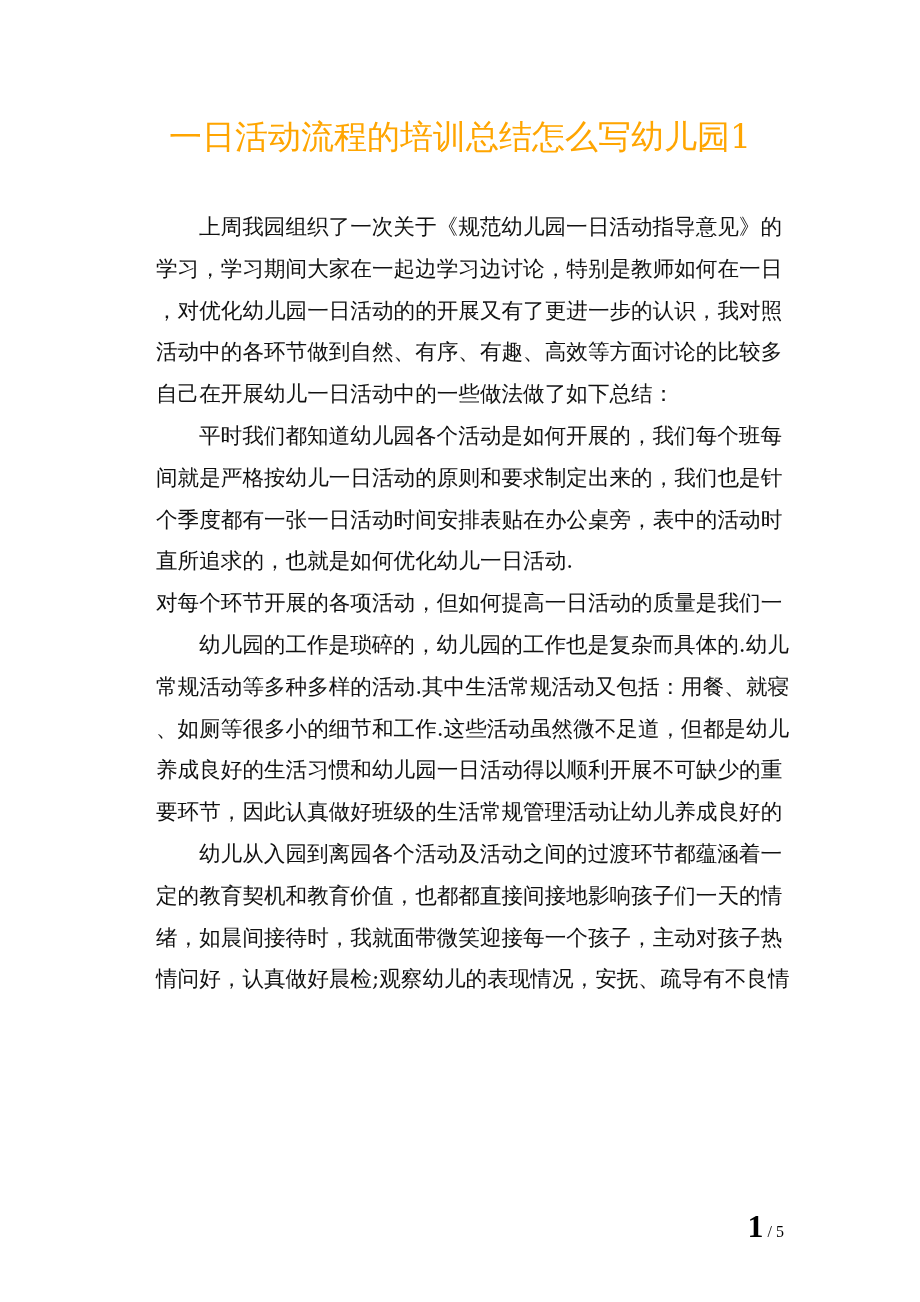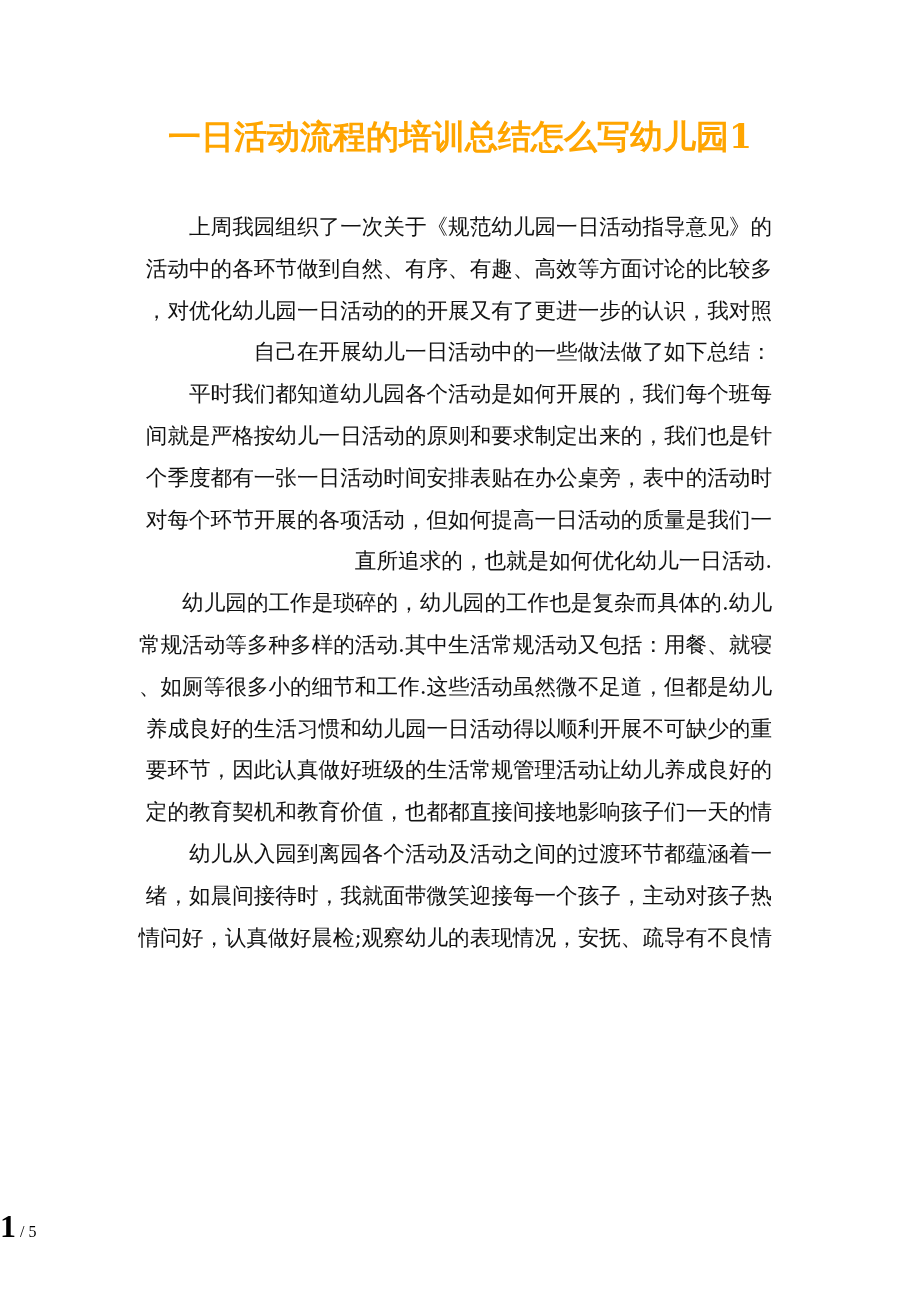--- a/index.html
+++ b/index.html
@@ -1,62 +1,63 @@
 <!DOCTYPE html>
 <html><head>
 <meta charset="utf-8">
 <style>
   html, body { margin: 0; padding: 0; background: #ffffff; }
   body { width: 920px; height: 1302px; position: relative; overflow: hidden;
          font-family: "DejaVu Serif", "Liberation Serif", serif; color: #111111; }
   .page { position: absolute; left: 0; top: 0; width: 920px; height: 1302px; }
   .title { position: absolute; left: 0; top: 112px; width: 920px; text-align: center;
-           font-size: 33px; color: #FFA500; letter-spacing: 0px; line-height: 50px; font-weight: bold; }
-  .body-text { position: absolute; left: 132px; top: 206px; width: 640px; text-align: right; }
+           font-size: 33px; color: #FFA500; letter-spacing: 0px; line-height: 50px; }
+  .body-text { position: absolute; left: 156px; top: 206px; width: 640px; }
   .line { height: 41.8px; line-height: 41.8px; font-size: 21.6px; white-space: nowrap; letter-spacing: 0px; }
   .indent { padding-left: 43px; }
-  .page-number { position: absolute; left: 0; top: 1208px; width: 784px; text-align: left;
+  .page-number { position: absolute; left: 0; top: 1208px; width: 784px; text-align: right;
                  font-family: "Liberation Serif", serif; }
   .page-current { font-size: 32px; font-weight: bold; color: #000; }
   .page-total { font-size: 16px; color: #000; }
 </style>
 </head>
 <body>
 
 <div class="page">
   <div class="title">一日活动流程的培训总结怎么写幼儿园1</div>
 
   <div class="body-text">
 
     <div>
       <div class="line indent">上周我园组织了一次关于《规范幼儿园一日活动指导意见》的</div>
+      <div class="line">学习，学习期间大家在一起边学习边讨论，特别是教师如何在一日</div>
+      <div class="line">，对优化幼儿园一日活动的的开展又有了更进一步的认识，我对照</div>
       <div class="line">活动中的各环节做到自然、有序、有趣、高效等方面讨论的比较多</div>
-      <div class="line">，对优化幼儿园一日活动的的开展又有了更进一步的认识，我对照</div>
       <div class="line">自己在开展幼儿一日活动中的一些做法做了如下总结：</div>
     </div>
 
     <div>
       <div class="line indent">平时我们都知道幼儿园各个活动是如何开展的，我们每个班每</div>
       <div class="line">间就是严格按幼儿一日活动的原则和要求制定出来的，我们也是针</div>
       <div class="line">个季度都有一张一日活动时间安排表贴在办公桌旁，表中的活动时</div>
+      <div class="line">直所追求的，也就是如何优化幼儿一日活动.</div>
       <div class="line">对每个环节开展的各项活动，但如何提高一日活动的质量是我们一</div>
-      <div class="line">直所追求的，也就是如何优化幼儿一日活动.</div>
     </div>
 
     <div>
       <div class="line indent">幼儿园的工作是琐碎的，幼儿园的工作也是复杂而具体的.幼儿</div>
       <div class="line">常规活动等多种多样的活动.其中生活常规活动又包括：用餐、就寝</div>
       <div class="line">、如厕等很多小的细节和工作.这些活动虽然微不足道，但都是幼儿</div>
       <div class="line">养成良好的生活习惯和幼儿园一日活动得以顺利开展不可缺少的重</div>
       <div class="line">要环节，因此认真做好班级的生活常规管理活动让幼儿养成良好的</div>
     </div>
 
     <div>
+      <div class="line indent">幼儿从入园到离园各个活动及活动之间的过渡环节都蕴涵着一</div>
       <div class="line">定的教育契机和教育价值，也都都直接间接地影响孩子们一天的情</div>
-      <div class="line indent">幼儿从入园到离园各个活动及活动之间的过渡环节都蕴涵着一</div>
       <div class="line">绪，如晨间接待时，我就面带微笑迎接每一个孩子，主动对孩子热</div>
       <div class="line">情问好，认真做好晨检;观察幼儿的表现情况，安抚、疏导有不良情</div>
     </div>
   </div>
 
   <div class="page-number">
     <span class="page-current">1</span><span class="page-total"> / 5</span>
   </div>
 </div>
 

